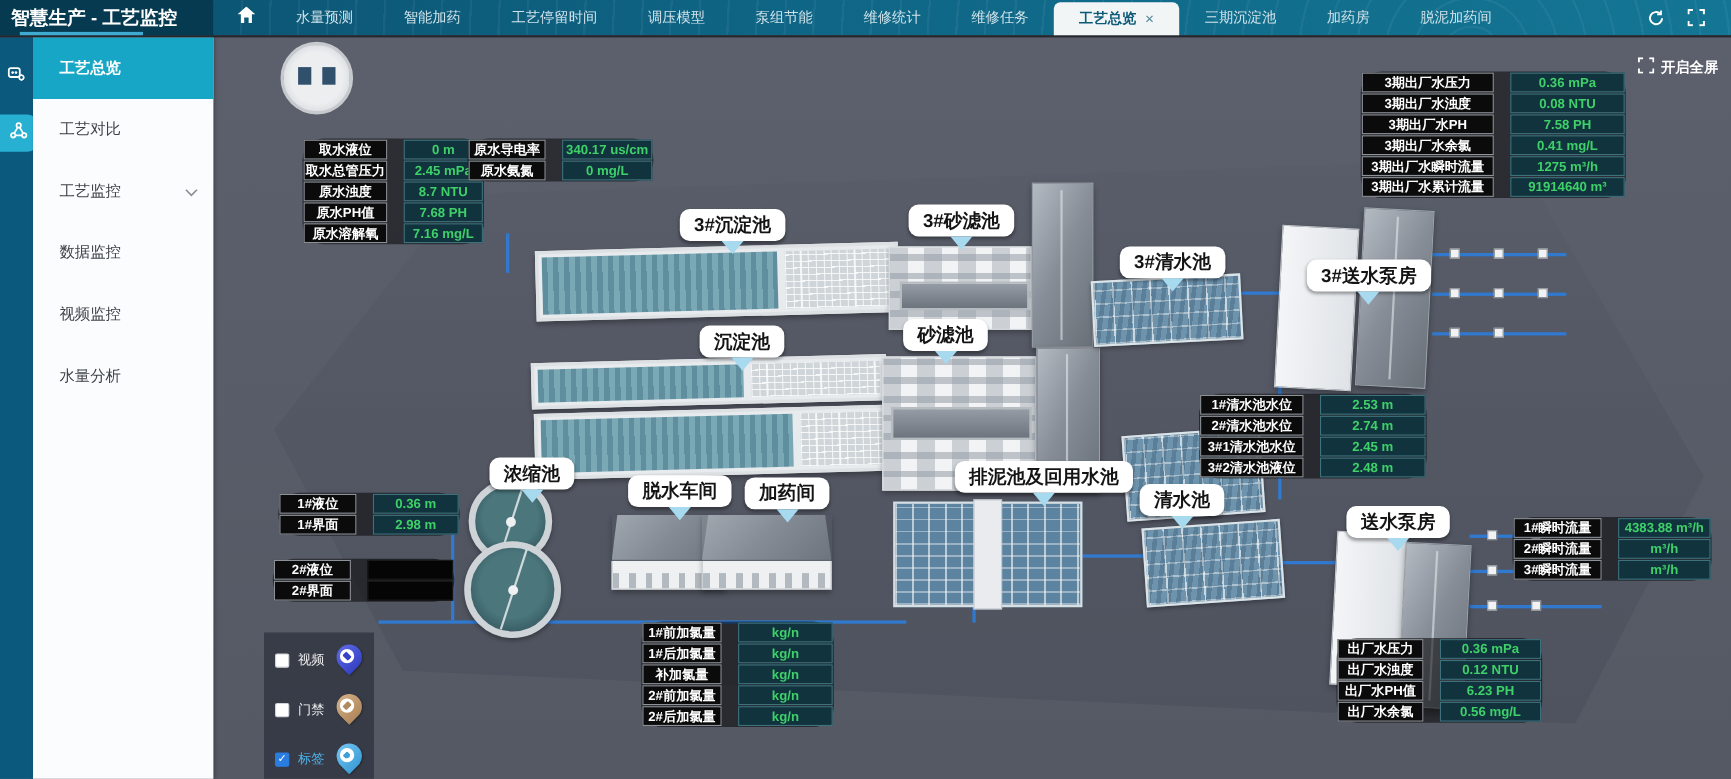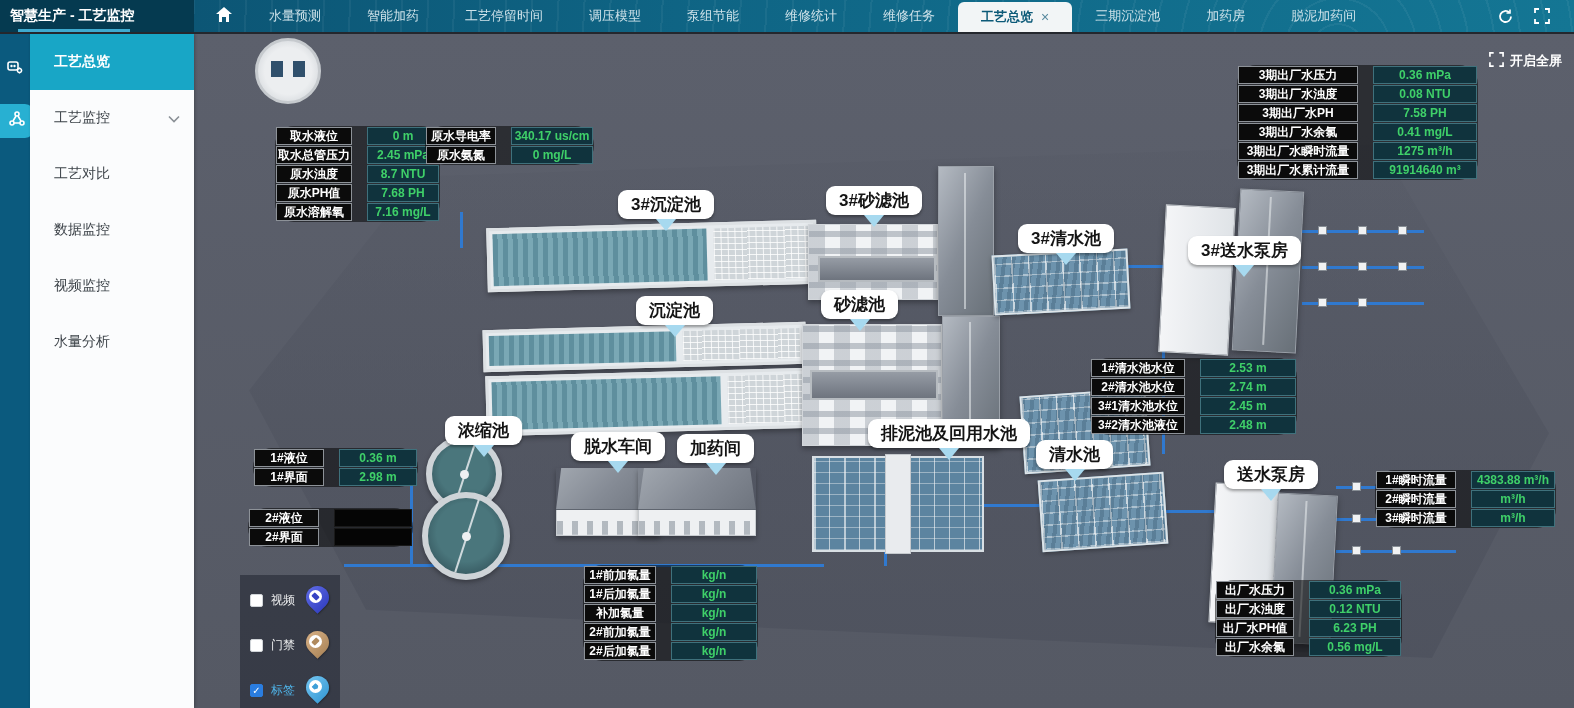--- a/index.html
+++ b/index.html
@@ -5,21 +5,21 @@
   * { box-sizing: border-box; margin: 0; padding: 0; }
   html,body { width:1574px; height:708px; overflow:hidden; background:#5b5f6b;
     font-family:"Liberation Sans", sans-serif; }
 
   
   .topbar { position:absolute; left:0; top:0; width:1574px; height:34px;
     background:
       repeating-radial-gradient(circle at 85% 160%, rgba(255,255,255,.05) 0 2px, transparent 2px 26px),
       linear-gradient(90deg,#0b506f 0%, #0f6585 45%, #147694 100%);
     display:flex; align-items:stretch; z-index:100; border-bottom:2px solid #24272d;}
-  .title-area { width:194px; background:#053a50; color:#fff; font-size:14px; font-weight:700;
+  .title-area { width:194px; background:#053a50; color:#fff; font-size:17px; font-weight:700;
     display:flex; align-items:center; padding-left:10px; position:relative; flex:0 0 auto;}
   .title-underline{ position:absolute; left:18px; bottom:0; width:112px; height:3px; background:#3fabd0;}
   .nav-home { display:flex; align-items:center; padding:0 14px 0 22px; cursor:pointer;}
   .tabs { display:flex; align-items:stretch; flex:1; gap:0;}
   .tab { color:#cfe3ea; font-size:13px; display:flex; align-items:center; padding:0 23px; cursor:pointer; white-space:nowrap;}
   .tab.active { background:#f2f5f6; color:#0c5a78; font-weight:700; border-radius:6px 6px 0 0; margin-top:2px; }
   .tab .close { margin-left:8px; font-size:14px; color:#57899e; font-weight:400;}
   .top-icons { display:flex; align-items:center; gap:20px; padding:0 24px; flex:0 0 auto;}
   .top-icons svg { display:block; cursor:pointer; }
 
@@ -234,27 +234,27 @@
       </svg>
     </span>
   </div>
 </aside>
 
 <aside class="sidebar">
     <div class="side-item active">
       <span>工艺总览</span>
     </div>
     <div class="side-item">
+      <span>工艺对比</span>
+    </div>
+    <div class="side-item">
       <span>工艺监控</span>
       <span class="chev"><svg width="12" height="8" viewBox="0 0 12 8" fill="none" stroke="#8a9096" stroke-width="1.6">
           <path d="M1 1.5 L6 6.5 L11 1.5"></path>
         </svg></span>
-    </div>
-    <div class="side-item">
-      <span>工艺对比</span>
     </div>
     <div class="side-item">
       <span>数据监控</span>
     </div>
     <div class="side-item">
       <span>视频监控</span>
     </div>
     <div class="side-item">
       <span>水量分析</span>
     </div>

